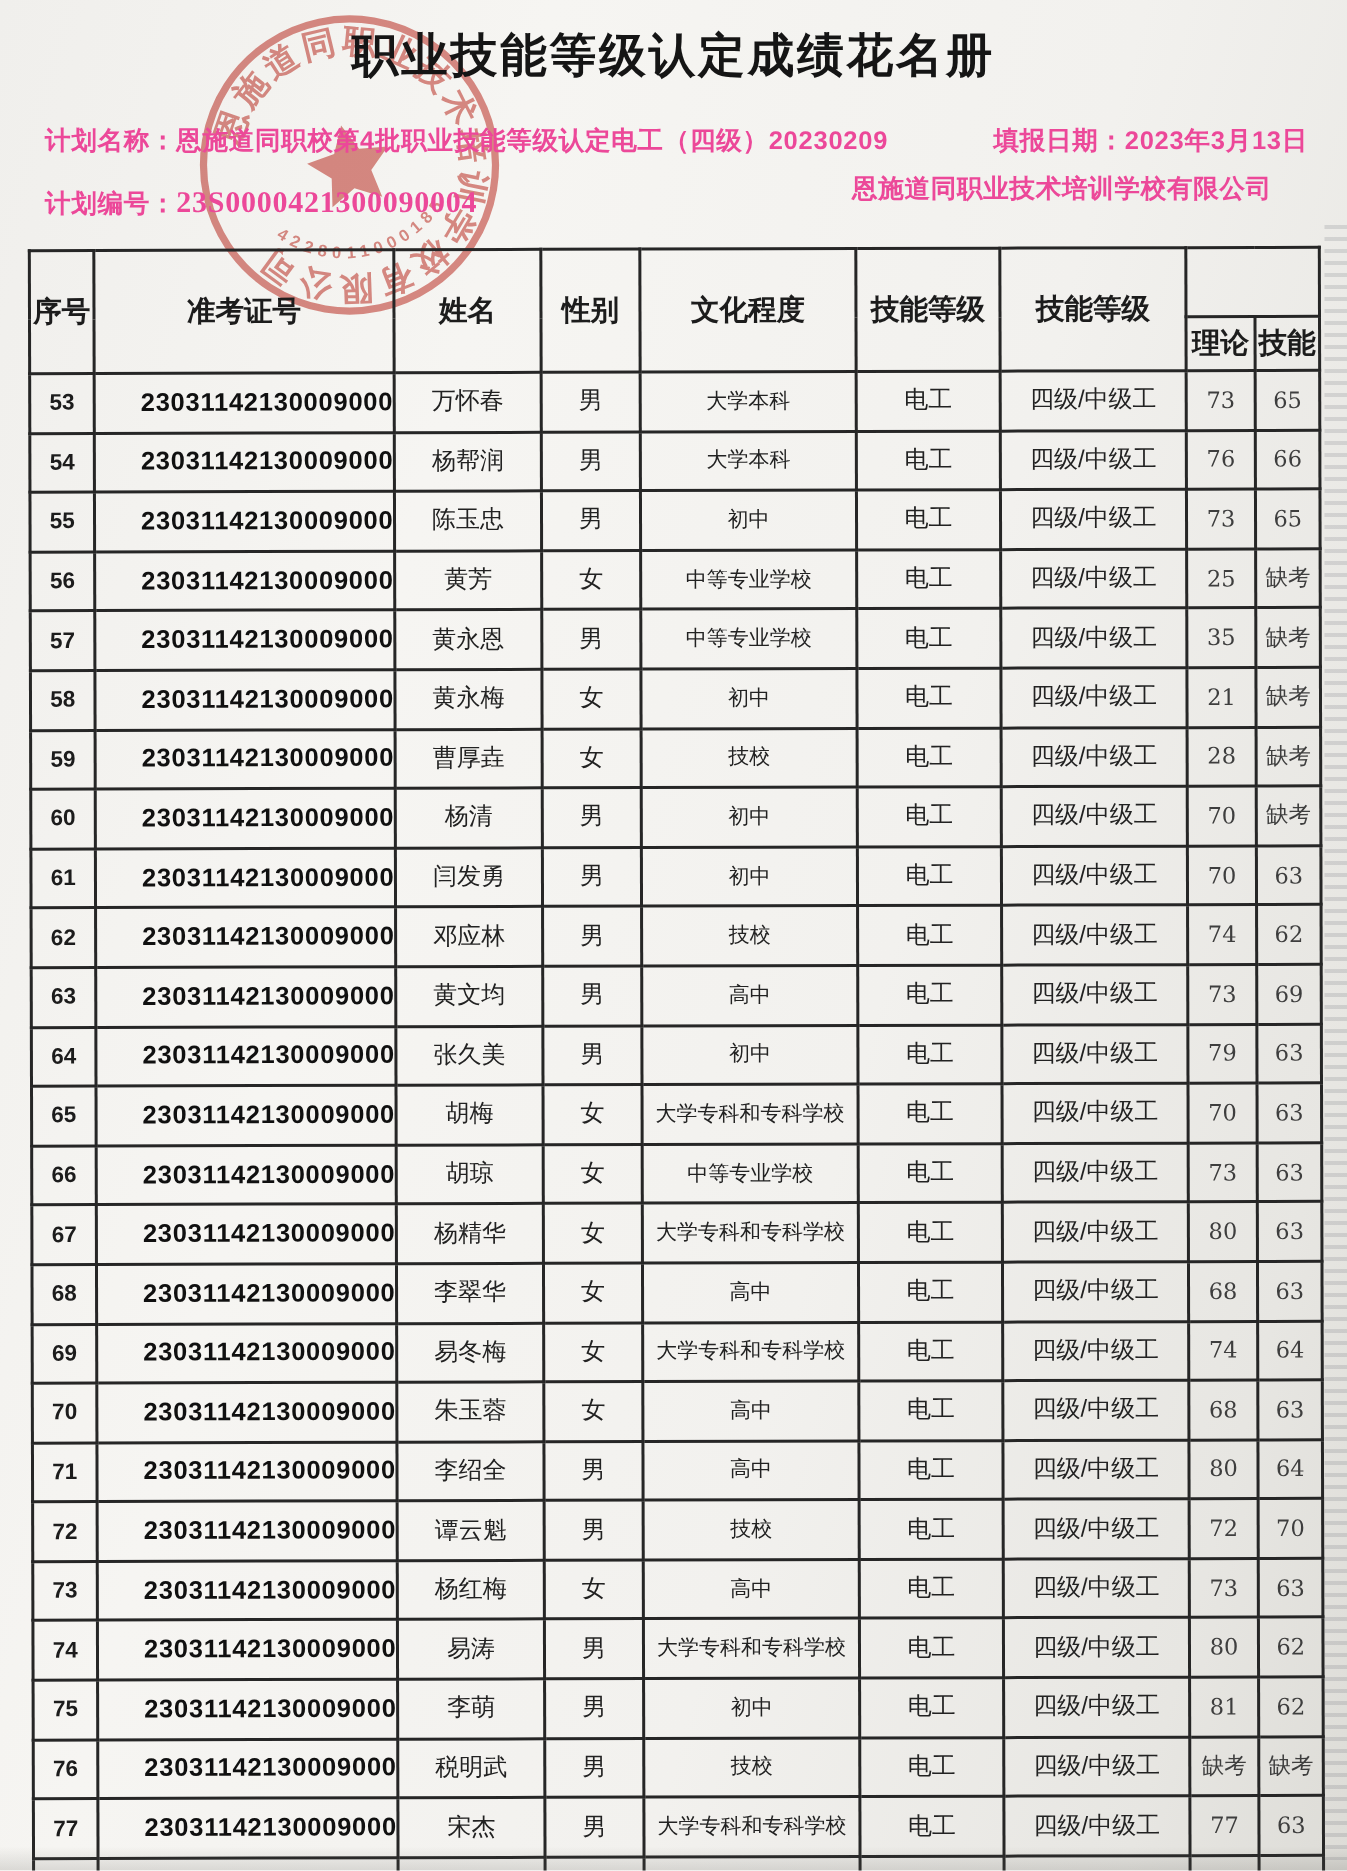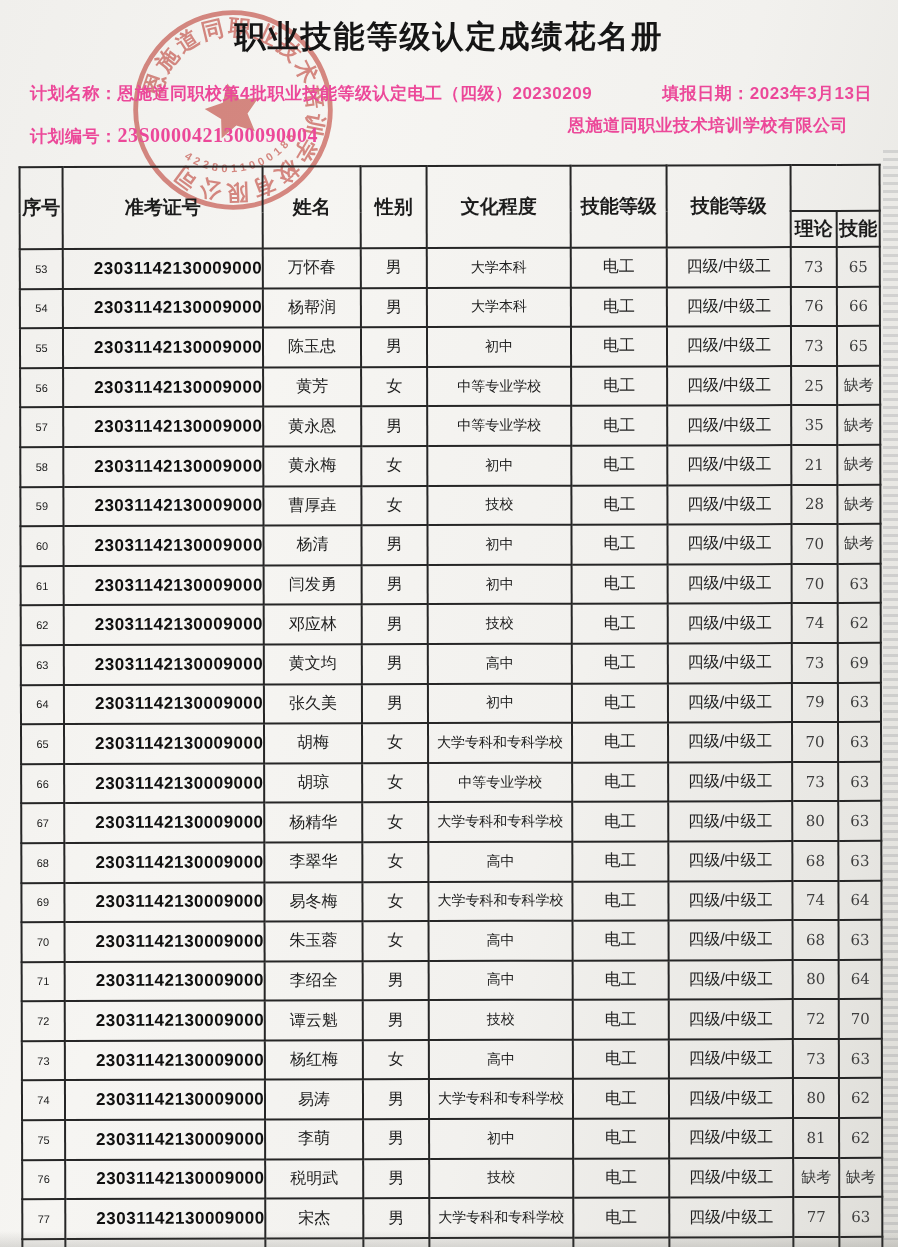--- a/index.html
+++ b/index.html
@@ -35,21 +35,21 @@
     transform:rotate(-0.15deg);
     font-size:16px;
   }
   .roster th,.roster td{
     border:2px solid #262626;text-align:center;vertical-align:middle;
     padding:0;overflow:hidden;white-space:nowrap;
   }
   .roster thead th{font-weight:600;font-size:19px;}
   .roster tbody td{height:37.6px;}
   td.c-ticket{text-align:left;padding-left:30px;font-weight:700;font-size:17px;letter-spacing:.5px;color:#101010;}
-  td.c-seq{font-weight:400;font-size:11px;}
+  td.c-seq{font-weight:700;font-size:15px;}
   td.c-name,td.c-gender,td.c-edu,td.c-occ,td.c-level{font-weight:500;color:#222;}
   td.c-edu{font-size:14px;margin-left:23px;}
   td.c-theory,td.c-skill{
     font-family:"DejaVu Serif","Liberation Serif",serif;
     font-size:15px;color:#3e3e3e;font-weight:500;
   }
   
   .bleed{
     position:absolute;right:0;top:150px;width:15px;height:1090px;
     background:repeating-linear-gradient(to bottom,

